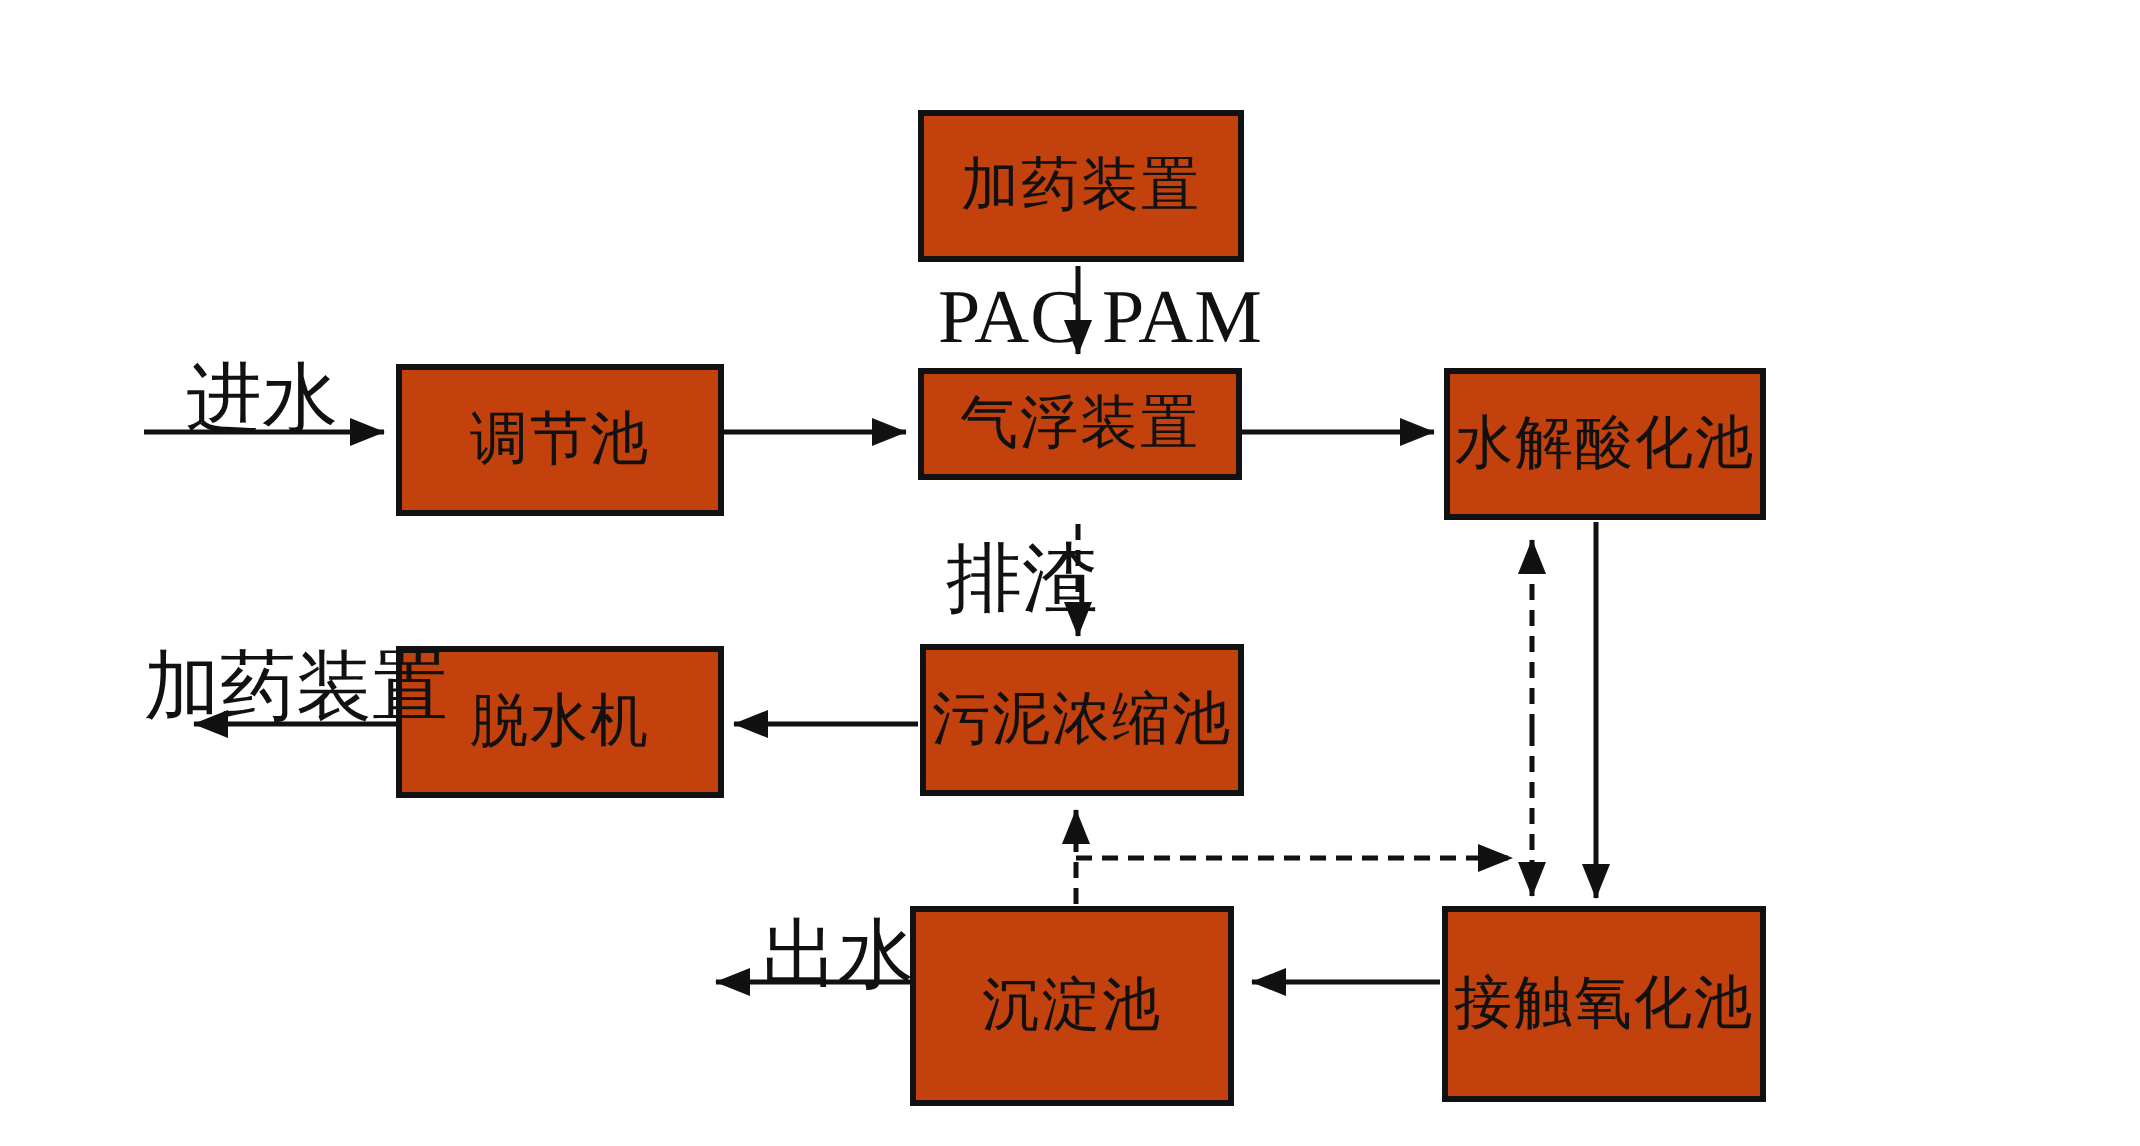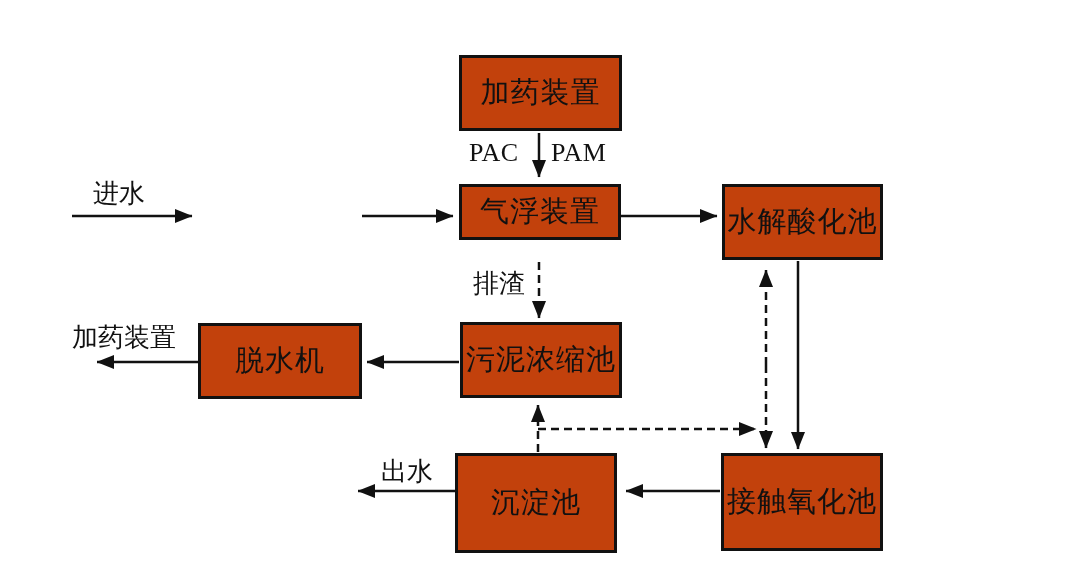--- a/index.html
+++ b/index.html
@@ -18,21 +18,21 @@
     border:3px solid #111111;
     background:#c2410c;
     display:flex;align-items:center;justify-content:center;
     font-size:29px;
     letter-spacing:1px;
     white-space:nowrap;
     font-family:Liberation Serif, serif;
   }
   .flow-label{
     position:absolute;
-    font-size:26px;
+    font-size:38px;
     line-height:1.0;
     white-space:nowrap;
   }
   .latin{letter-spacing:0.5px;}
   svg line{stroke:#111111;stroke-width:2.5;}
   svg line.dashed{stroke-dasharray:8 5;}
 </style>
 </head>
 <body>
 
@@ -59,20 +59,23 @@
     <line class="dashed" x1="538" y1="452" x2="538" y2="405" marker-end="url(#arr)"></line>
     <line class="dashed" x1="538" y1="429" x2="756" y2="429" marker-end="url(#arr)"></line>
     <line class="dashed" x1="766" y1="365" x2="766" y2="270" marker-end="url(#arr)"></line>
     <line class="dashed" x1="766" y1="365" x2="766" y2="448" marker-end="url(#arr)"></line>
   </svg>
 
   <div class="node" style="left:459px;top:55px;width:163px;height:76px">
     <span>加药装置</span>
   </div>
 
+  <div class="node" style="left:198px;top:182px;width:164px;height:76px">
+    <span>调节池</span>
+  </div>
 
   <div class="node" style="left:459px;top:184px;width:162px;height:56px">
     <span>气浮装置</span>
   </div>
 
   <div class="node" style="left:722px;top:184px;width:161px;height:76px">
     <span>水解酸化池</span>
   </div>
 
   <div class="node" style="left:460px;top:322px;width:162px;height:76px">

